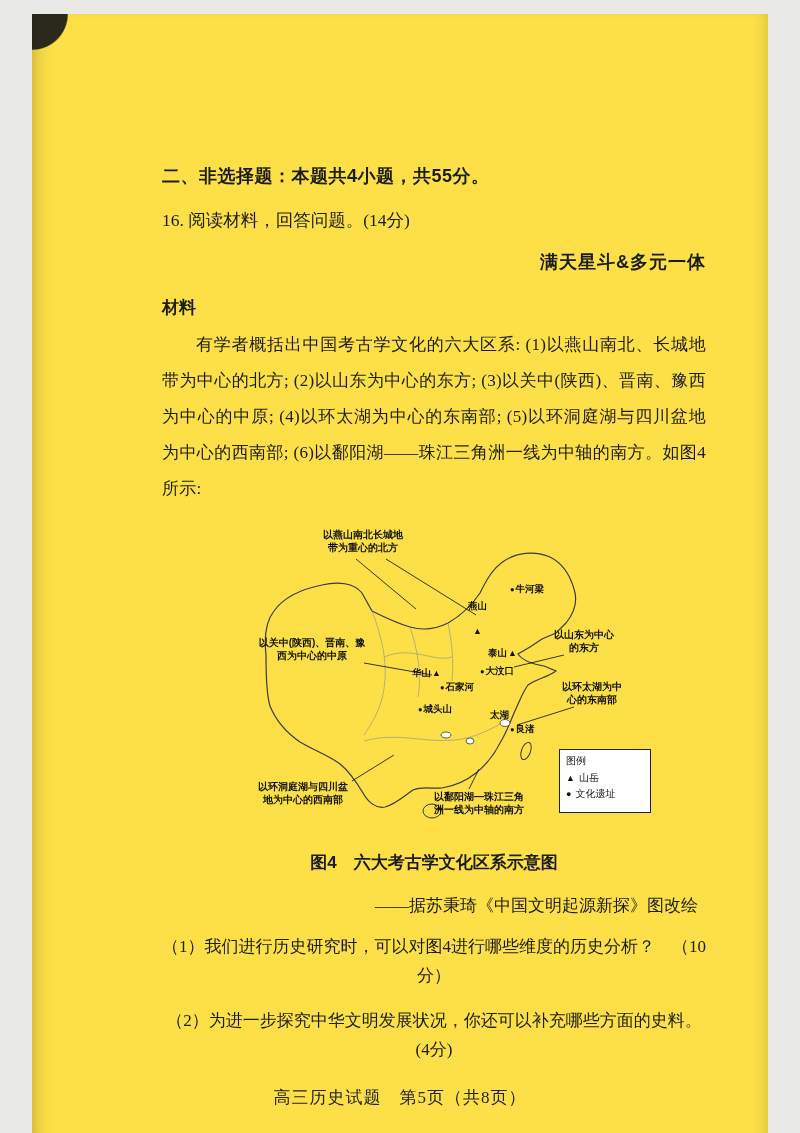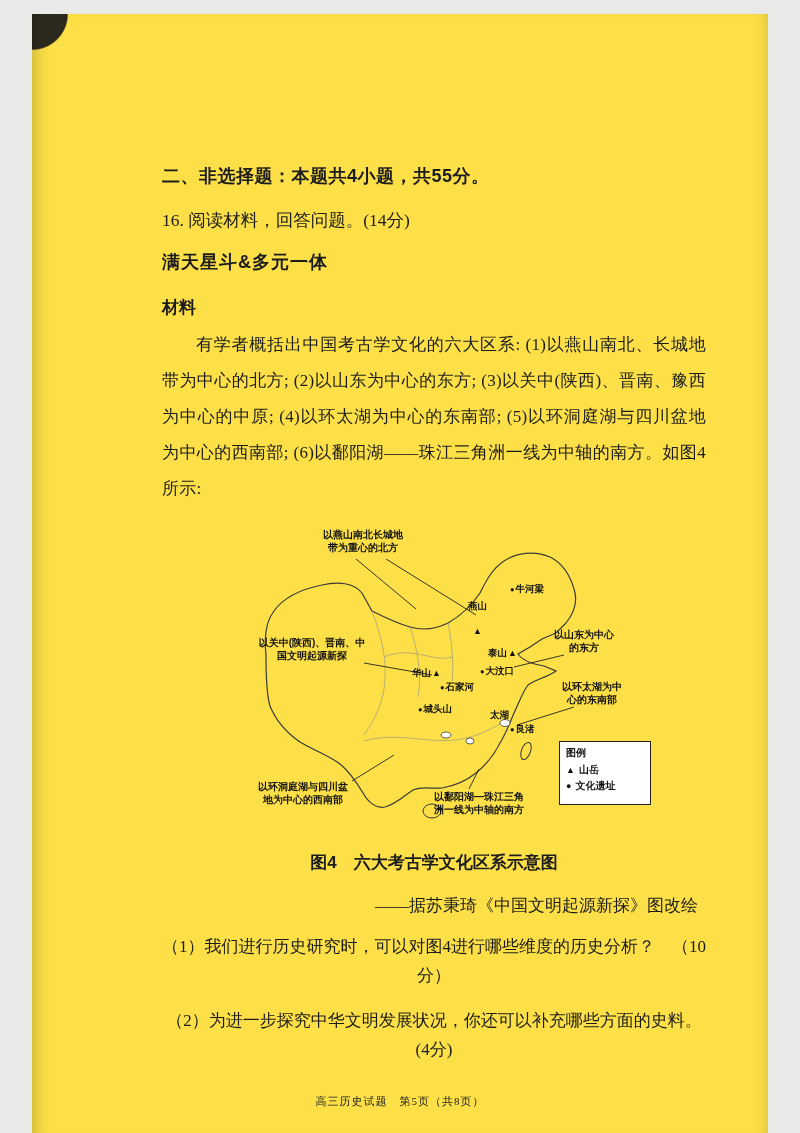--- a/index.html
+++ b/index.html
@@ -20,21 +20,21 @@
   }
   .corner-tl{
     position:absolute;top:0;left:0;width:46px;height:46px;
     background:radial-gradient(circle at 0 0,#191919 54%,rgba(25,25,25,0) 56%);
     opacity:.92;
   }
   .content{padding:150px 62px 0 130px;}
   .bold-sans{font-family:"Liberation Sans","DejaVu Sans",sans-serif;font-weight:bold;}
   .sec-header{font-size:18px;letter-spacing:.5px;margin-bottom:20px;}
   .q-intro{font-size:17.5px;margin-bottom:18px;}
-  .doc-title{font-size:18px;text-align:left;margin:8px 0 22px 0;letter-spacing:1px;}
+  .doc-title{font-size:18px;text-align:right;margin:8px 0 22px 0;letter-spacing:1px;}
   .material-label{font-size:17px;margin-bottom:8px;}
   .material-text{
     font-size:17px;line-height:2.12;margin:0 0 10px 0;
     text-align:justify;text-indent:2em;letter-spacing:.3px;
   }
   
   .map-wrap{
     position:relative;width:440px;height:320px;margin:6px auto 0 auto;
     font-family:"Liberation Sans","DejaVu Sans",sans-serif;
   }
@@ -44,35 +44,35 @@
     text-align:center;color:#111;box-sizing:border-box;
   }
   .place{
     position:absolute;display:flex;align-items:center;gap:1px;
     font-size:9.5px;font-weight:bold;color:#111;white-space:nowrap;
   }
   .place.col{flex-direction:column;gap:16px;line-height:1;}
   .marker{font-size:7.5px;line-height:1;}
   .marker.mt{font-size:9px;}
   .legend{
-    position:absolute;left:345px;top:224px;width:92px;height:64px;
+    position:absolute;left:345px;top:232px;width:92px;height:64px;
     border:1.2px solid #222;background:#fff;box-sizing:border-box;
-    padding:4px 6px;font-size:10px;font-weight:bold;color:#111;
+    padding:4px 6px;font-size:10px;font-weight:normal;color:#111;
   }
   .legend-title{margin-bottom:3px;}
   .legend-row{display:flex;align-items:center;gap:4px;margin-bottom:2px;}
   .lg-glyph{font-size:9px;line-height:1;}
   
   .fig-caption{font-size:17px;font-weight:bold;text-align:center;margin-top:14px;
     font-family:"Liberation Sans","DejaVu Sans",sans-serif;}
   .fig-source{font-size:17px;text-align:right;margin-top:20px;padding-right:8px;}
   .question{font-size:17px;line-height:1.7;margin:16px 0 0 0;text-align:center;}
   .footer{
     position:absolute;bottom:38px;left:0;width:100%;
-    text-align:center;font-size:11px;color:#222;letter-spacing:1px;
+    text-align:center;font-size:17px;color:#222;letter-spacing:1px;
   }
 </style>
 </head>
 <body>
 
 <div class="page">
   <div class="corner-tl"></div>
 
   <div class="content">
 
@@ -140,21 +140,21 @@
           <line x1="142" y1="42" x2="202" y2="92"></line>
           <line x1="150" y1="146" x2="218" y2="158"></line>
           <line x1="350" y1="138" x2="300" y2="150"></line>
           <line x1="360" y1="190" x2="303" y2="208"></line>
           <line x1="138" y1="264" x2="180" y2="238"></line>
           <line x1="255" y1="272" x2="265" y2="252"></line>
         </g>
       </svg>
 
       <div class="region-label" style="left:106px;top:12px;width:86px;">以燕山南北长城地带为重心的北方</div>
-      <div class="region-label" style="left:44px;top:120px;width:108px;">以关中(陕西)、晋南、中国文明起源新探</div>
+      <div class="region-label" style="left:44px;top:120px;width:108px;">以关中(陕西)、晋南、豫西为中心的中原</div>
       <div class="region-label" style="left:338px;top:112px;width:64px;">以山东为中心的东方</div>
       <div class="region-label" style="left:346px;top:164px;width:64px;">以环太湖为中心的东南部</div>
       <div class="region-label" style="left:42px;top:264px;width:94px;">以环洞庭湖与四川盆地为中心的西南部</div>
       <div class="region-label" style="left:218px;top:274px;width:94px;">以鄱阳湖—珠江三角洲一线为中轴的南方</div>
 
       <div class="place" style="left:296px;top:66px;">
         <span class="marker">●</span>
         <span>牛河梁</span>
       </div>
       <div class="place col" style="left:254px;top:84px;">

